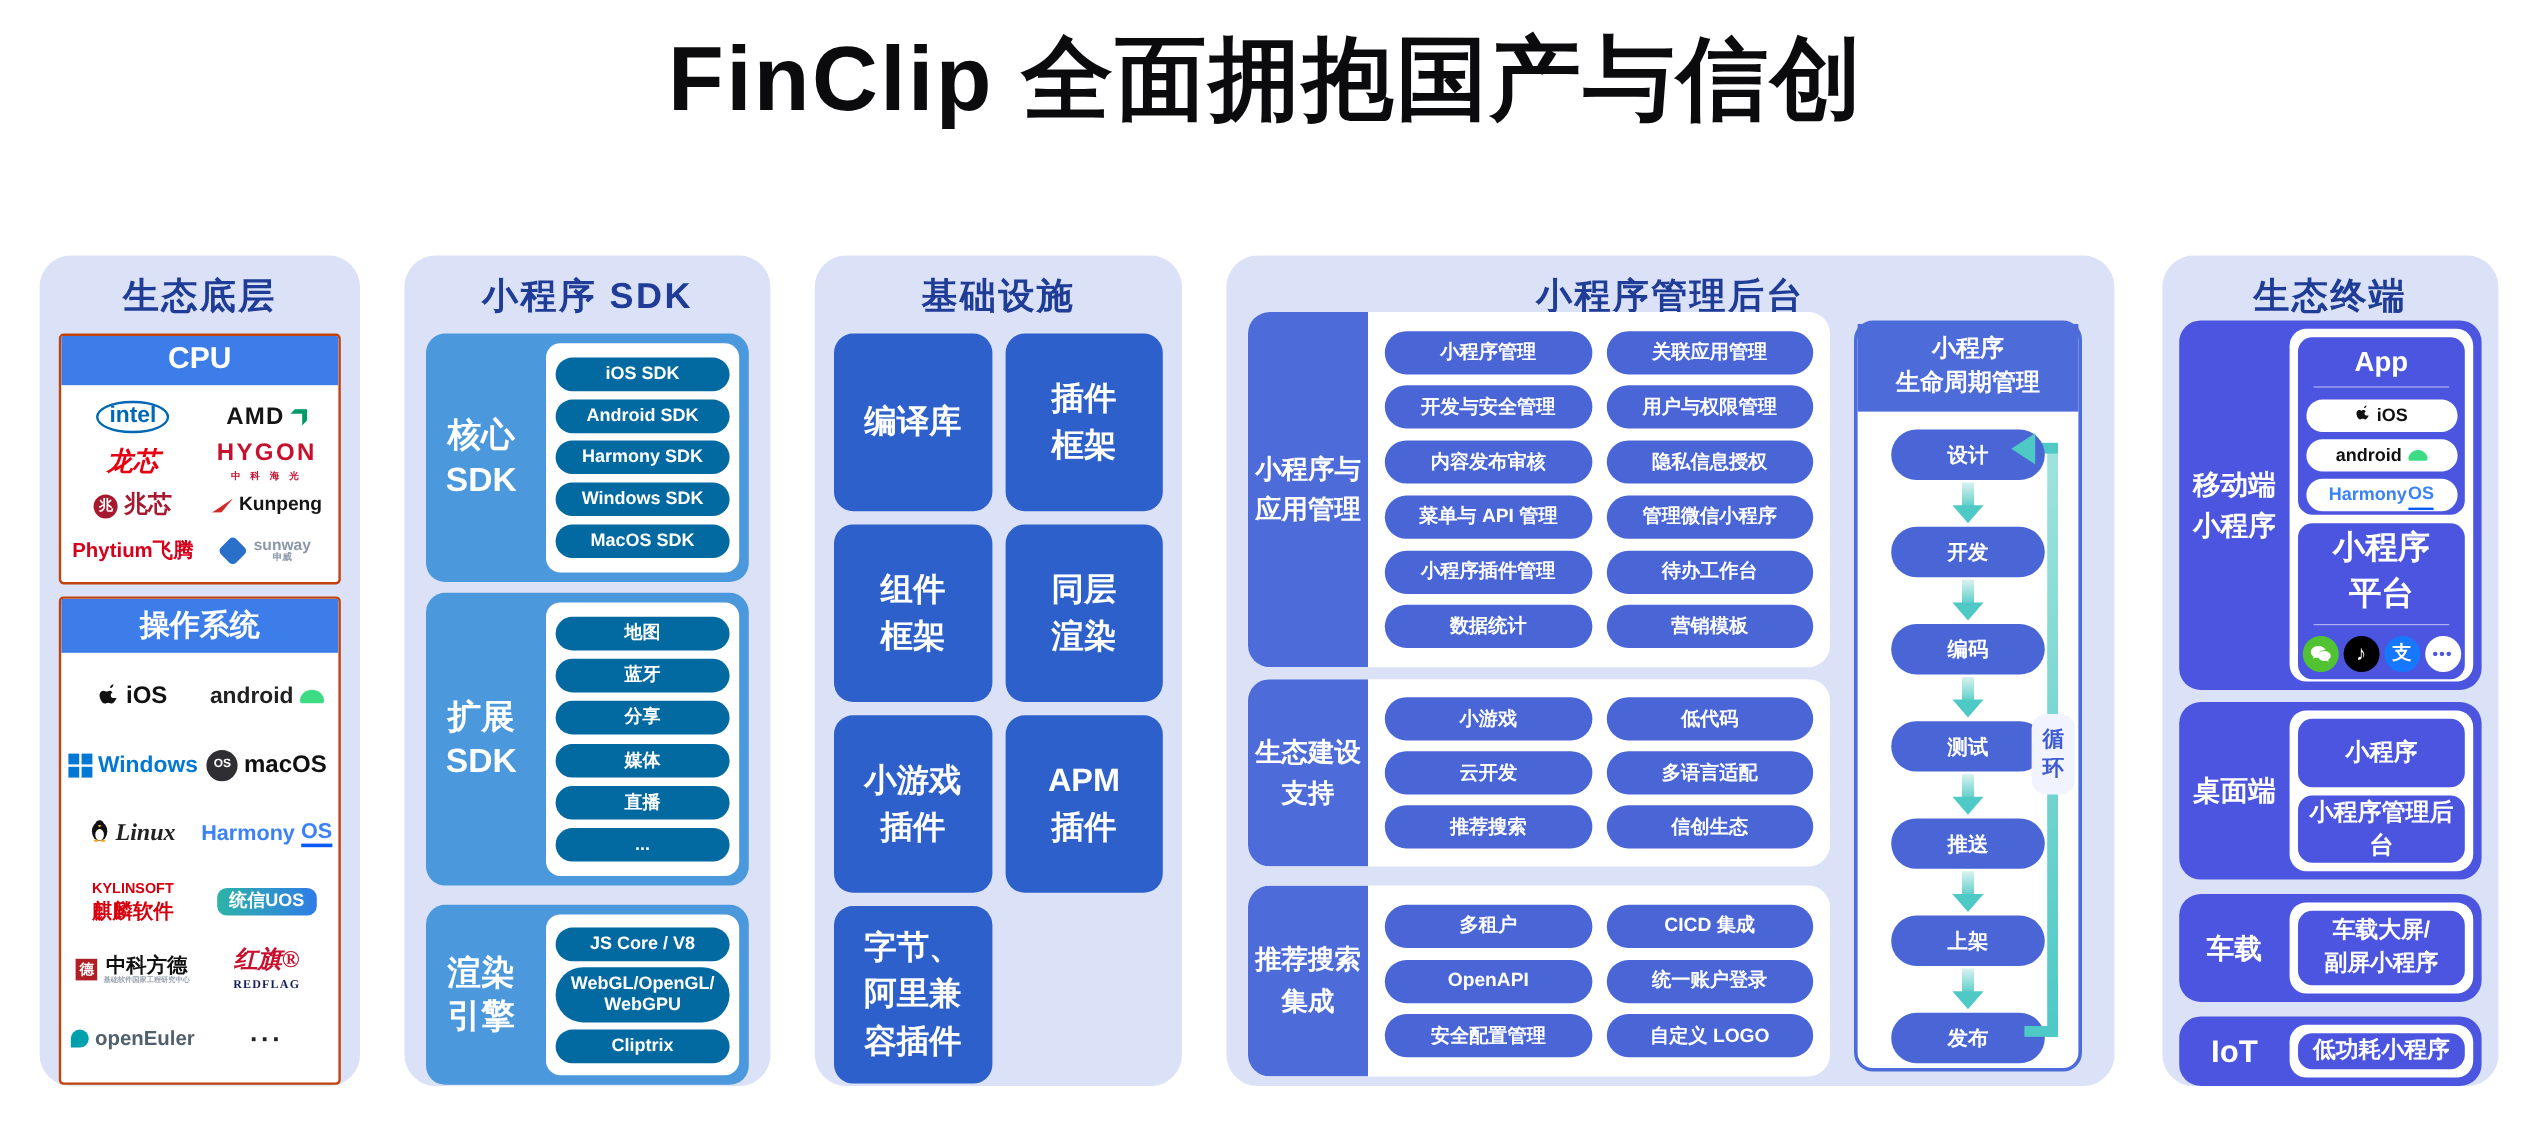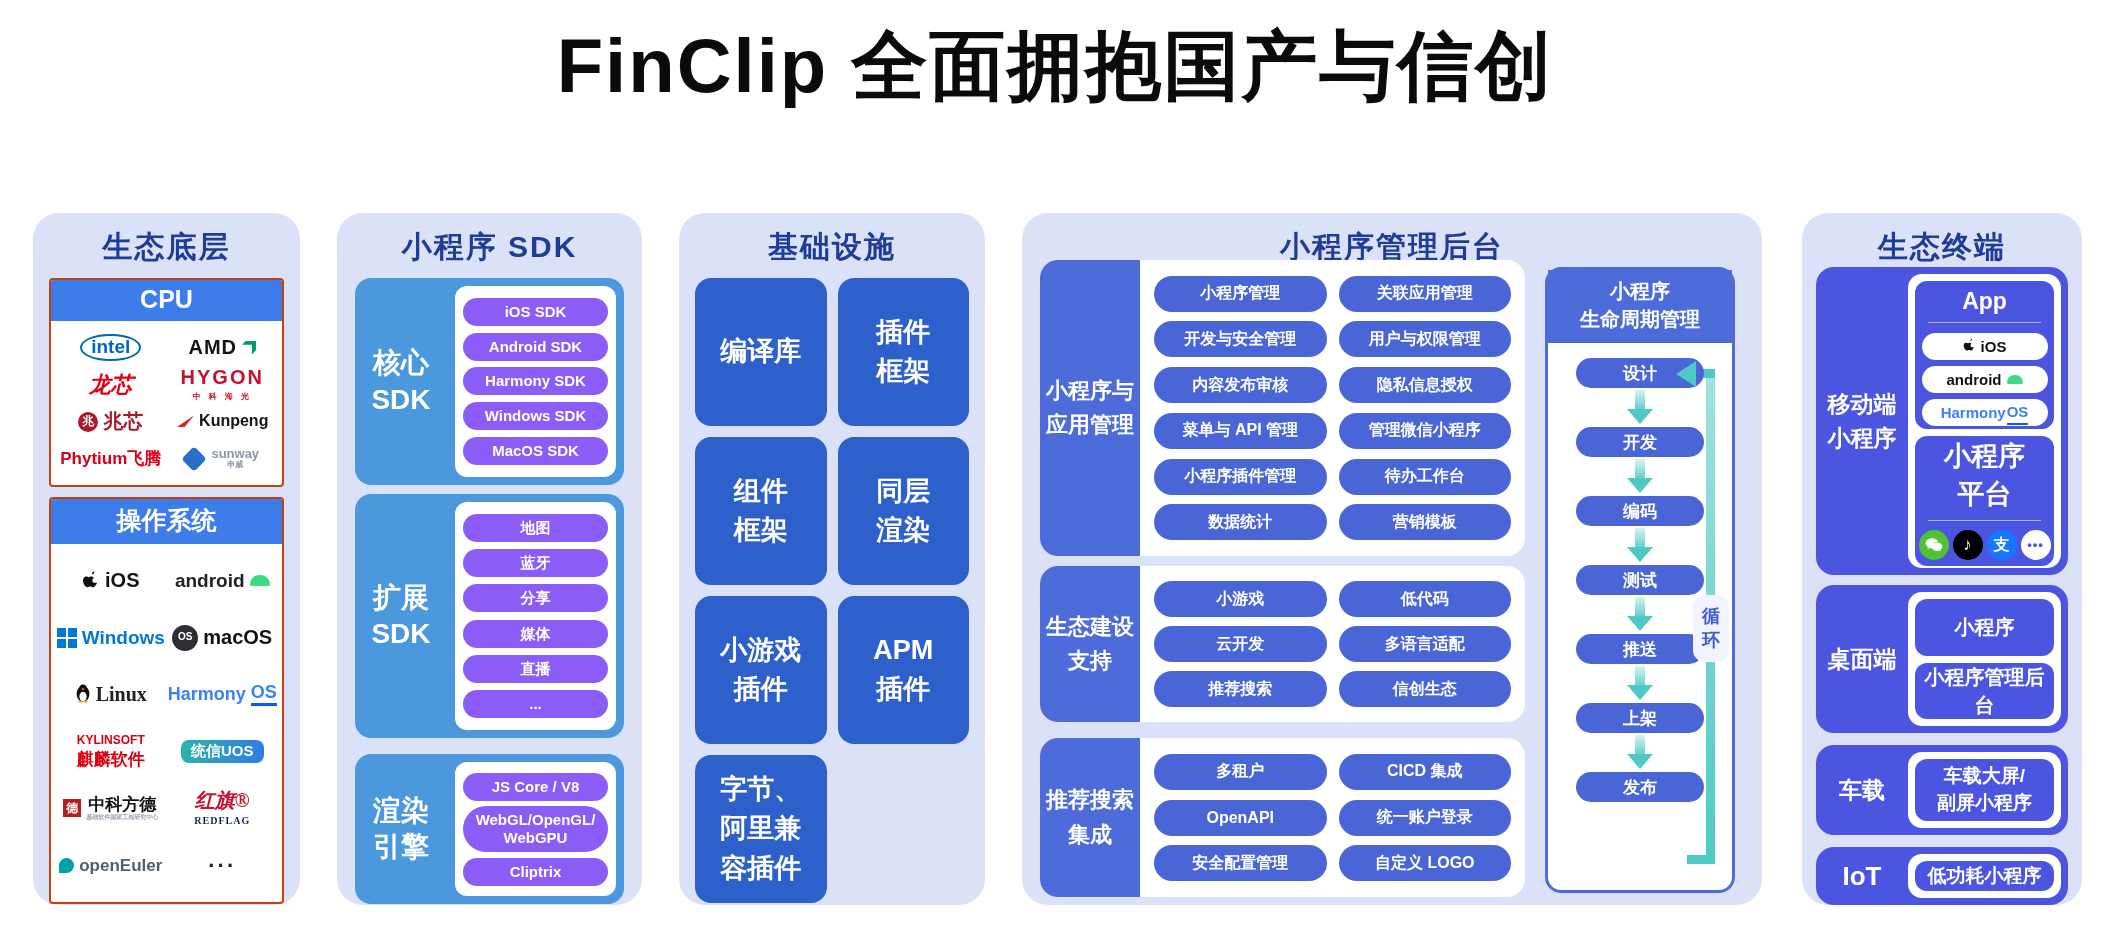--- a/index.html
+++ b/index.html
@@ -39,21 +39,21 @@
   .sw-sub{color:#8a97a8;font-size:8px;}
   .ios-text{color:#111;font-size:20px;}
   .and-text{color:#222;font-size:19px;}
   .and-head{width:20px;height:11px;border-radius:10px 10px 2px 2px;background:#3ddc84;}
   .win-mark{display:grid;grid-template-columns:9px 9px;grid-template-rows:9px 9px;gap:2px;}
   .win-mark i{background:#0078d4;}
   .win-text{color:#0078d4;font-size:19px;}
   .mac-badge{width:26px;height:26px;border-radius:50%;background:#2f2f33;color:#fff;font-size:10px;
     display:flex;align-items:center;justify-content:center;}
   .mac-text{color:#111;font-size:20px;}
-  .linux-text{color:#222;font-size:20px;font-family:"Liberation Serif","DejaVu Serif",serif;}
+  .linux-text{color:#222;font-size:20px;font-family:"Liberation Serif","DejaVu Serif",serif;font-style:italic;}
   .harmony-text{color:#3b82f6;font-size:18px;}
   .os-underline{border-bottom:3px solid #0a59f7;padding-bottom:1px;}
   .kylin1{color:#d7000f;font-size:12px;}
   .kylin2{color:#d7000f;font-size:17px;}
   .uos{background:linear-gradient(90deg,#2db3a8,#2f7ce8);color:#fff;border-radius:8px;padding:3px 10px 4px;font-size:15px;}
   .fd-badge{width:18px;height:18px;background:#b01f24;color:#fff;font-size:12px;display:flex;align-items:center;
     justify-content:center;font-family:"Liberation Serif","DejaVu Serif",serif;}
   .fd-text{color:#111;font-size:17px;font-family:"Liberation Serif","DejaVu Serif",serif;}
   .fd-sub{color:#9aa2b0;font-size:6px;}
   .rf1{color:#c8102e;font-size:20px;font-style:italic;font-family:"Liberation Serif","DejaVu Serif",serif;}
@@ -65,21 +65,21 @@
   
   #p2{left:337px;width:305px;}
   .sdk-sec{margin:0 18px;background:#4c98dd;border-radius:16px;display:flex;overflow:hidden;box-sizing:border-box;}
   #sdk-core{margin-top:10px;height:207px;}
   #sdk-ext{margin-top:9px;height:244px;}
   #sdk-render{margin-top:16px;height:150px;}
   .sdk-label{flex:0 0 92px;display:flex;align-items:center;justify-content:center;color:#fff;font-weight:bold;
     font-size:28px;text-align:center;line-height:1.3;}
   .sdk-pillbox{flex:1;margin:8px;background:#fff;border-radius:12px;display:flex;flex-direction:column;
     justify-content:space-evenly;padding:5px 8px;}
-  .sdk-pill{background:#8b5cf6;border-radius:999px;color:#fff;font-weight:bold;font-size:15px;text-align:center;
+  .sdk-pill{background:#0369a1;border-radius:999px;color:#fff;font-weight:bold;font-size:15px;text-align:center;
     padding:5px 4px;line-height:1.2;}
 
   
   #p3{left:679px;width:306px;}
   .infra-grid{display:grid;grid-template-columns:1fr 1fr;gap:11px;margin:10px 16px 0;}
   .infra-block{height:148px;background:#2d60ca;border-radius:16px;color:#fff;font-weight:bold;font-size:27px;
     display:flex;align-items:center;justify-content:center;text-align:center;line-height:1.45;}
 
   
   #p4{left:1022px;width:740px;}
@@ -93,21 +93,21 @@
   .group-pills{flex:1;display:grid;grid-template-columns:1fr 1fr;column-gap:12px;align-content:space-evenly;
     padding:6px 14px;}
   .gpill{height:36px;background:#4a66d6;border-radius:999px;color:#fff;font-weight:bold;font-size:16px;
     display:flex;align-items:center;justify-content:center;}
   .lifecycle{position:absolute;left:523px;top:54px;width:190px;height:626px;background:#fff;
     border:3px solid #4d6cd9;border-radius:16px;box-sizing:border-box;}
   .lc-head{background:#4d6cd9;color:#fff;font-weight:bold;font-size:20px;text-align:center;
     padding:7px 0 10px;line-height:1.4;}
   .lc-body{position:relative;display:flex;flex-direction:column;align-items:center;padding-top:15px;}
   .lc-step{display:flex;flex-direction:column;align-items:center;}
-  .lc-pill{width:128px;height:30px;background:#4a66d6;border-radius:999px;color:#fff;font-weight:bold;font-size:17px;
+  .lc-pill{width:128px;height:42px;background:#4a66d6;border-radius:999px;color:#fff;font-weight:bold;font-size:17px;
     display:flex;align-items:center;justify-content:center;position:relative;z-index:2;}
   .t-arrow{height:39px;width:30px;position:relative;z-index:1;}
   .t-arrow::before{content:'';position:absolute;left:50%;transform:translateX(-50%);top:2px;width:10px;height:22px;
     background:linear-gradient(180deg,#d9f3f1,#54cac5);}
   .t-arrow::after{content:'';position:absolute;left:50%;transform:translateX(-50%);top:21px;width:0;height:0;
     border-left:13px solid transparent;border-right:13px solid transparent;border-top:15px solid #4ec9c6;}
   .lc-step:last-child .t-arrow{display:none;}
   .loop-v{position:absolute;right:17px;top:31px;height:490px;width:9px;
     background:linear-gradient(180deg,#9fe3de,#4ec9c6);z-index:1;}
   .loop-top{position:absolute;right:17px;top:26px;height:9px;width:21px;background:#4ec9c6;z-index:1;}

